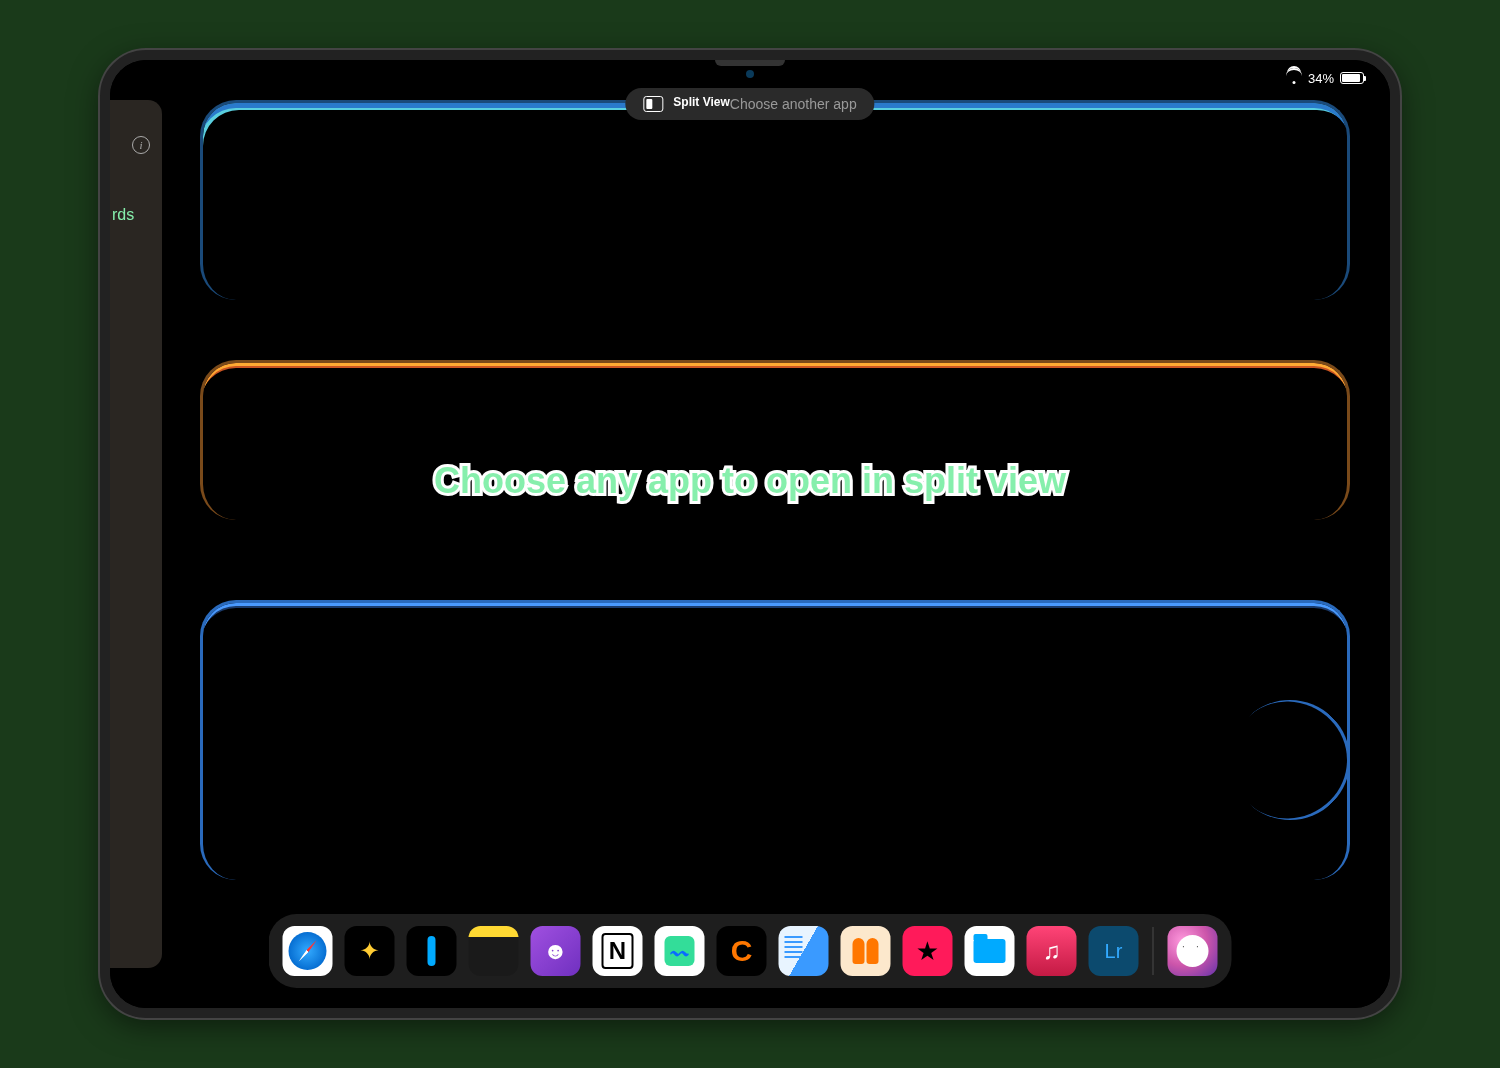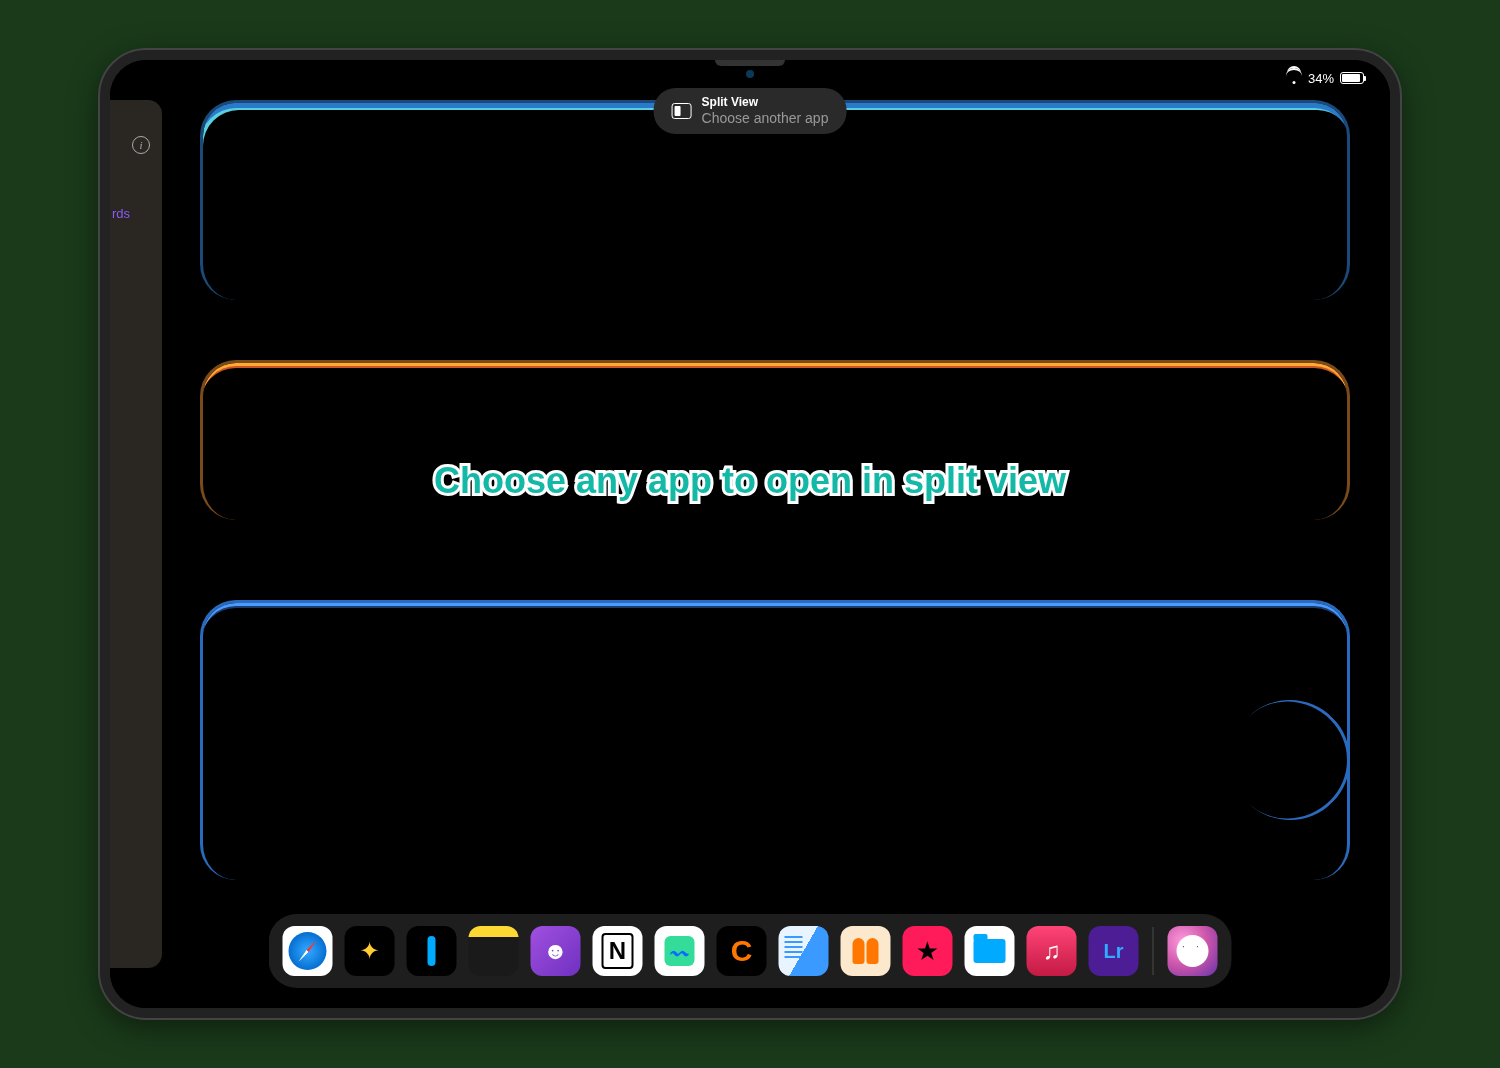--- a/index.html
+++ b/index.html
@@ -13,41 +13,41 @@
 .wallpaper{position:absolute;inset:0;background:#000}
 .band{position:absolute;left:90px;right:40px;height:70px;border-radius:36px;border-top:3px solid;border-left:3px solid;border-right:3px solid;border-bottom:none;background:transparent}
 .band1{top:40px;height:200px;border-color:#1a4a7a;box-shadow:inset 0 8px 0 -3px #2a7acc,inset 3px 10px 0 -3px #5acfdf}
 .band2{top:300px;height:160px;border-color:#7a4a1a;box-shadow:inset 0 4px 0 -1px #ffaa33,inset 0 8px 0 -3px #cc5522}
 .band3{top:540px;height:280px;border-color:#2a6abc;box-shadow:inset 0 4px 0 -1px #4a9aff,inset 0 8px 0 -3px #1a3a6a}
 .swirl{position:absolute;right:40px;top:640px;width:120px;height:120px;border-radius:50%;border:3px solid #2a6abc;border-left:none;border-bottom:none;transform:rotate(45deg)}
 
 
 .stowed-app{position:absolute;left:0;top:40px;bottom:40px;width:52px;background:#2a2622;border-radius:0 14px 14px 0;z-index:5}
 .stowed-icon{position:absolute;top:36px;left:22px;width:18px;height:18px;border:1.5px solid #aaa;border-radius:50%;display:flex;align-items:center;justify-content:center;color:#aaa;font-size:11px;font-style:italic;font-family:Georgia,serif}
-.stowed-text{position:absolute;top:106px;left:2px;color:#8b5cf6;font-size:13px}
+.stowed-text{position:absolute;top:106px;left:2px;color:#86efac;font-size:16px}
 
 
 .status-bar{position:absolute;top:10px;right:26px;display:flex;align-items:center;gap:6px;color:#fff;font-size:13px;font-weight:500;z-index:20}
 .wifi-icon{width:16px;height:16px;position:relative}
 .wifi-icon::before{content:"";position:absolute;bottom:2px;left:50%;transform:translateX(-50%);width:3px;height:3px;background:#fff;border-radius:50%}
 .wifi-icon::after{content:"";position:absolute;bottom:0;left:0;width:16px;height:16px;border:2px solid #fff;border-bottom:none;border-left:none;border-right:none;border-radius:10px 10px 0 0;box-shadow:0 -3px 0 -1px #fff}
 .battery-icon{width:24px;height:12px;border:1px solid #fff;border-radius:3px;position:relative}
 .battery-icon::after{content:"";position:absolute;right:-3px;top:3px;width:2px;height:5px;background:#fff;border-radius:0 1px 1px 0}
 .battery-fill{position:absolute;left:1px;top:1px;bottom:1px;width:80%;background:#fff;border-radius:1px}
 
 
 .split-view-pill{position:absolute;top:28px;left:50%;transform:translateX(-50%);background:#2a2a2a;border-radius:22px;padding:8px 18px;display:flex;align-items:center;gap:10px;z-index:20}
 .sv-icon{width:20px;height:16px;border:1.5px solid #fff;border-radius:3px;position:relative}
 .sv-icon::after{content:"";position:absolute;left:2px;top:2px;bottom:2px;width:6px;background:#fff;border-radius:1px}
-.sv-text{display:flex;flex-direction:column;line-height:1.15}
+.sv-text{display:flex;line-height:1.15}
 .sv-title{color:#fff;font-size:12px;font-weight:600}
 .sv-sub{color:#999;font-size:14px}
 
 
-.annotation{position:absolute;top:400px;left:50%;transform:translateX(-50%);font-size:36px;font-weight:800;color:#14b8a6;-webkit-text-stroke:6px #fff;paint-order:stroke fill;white-space:nowrap;z-index:15}
+.annotation{position:absolute;top:400px;left:50%;transform:translateX(-50%);font-size:36px;font-weight:800;color:#86efac;-webkit-text-stroke:6px #fff;paint-order:stroke fill;white-space:nowrap;z-index:15}
 
 
 .dock{position:absolute;bottom:20px;left:50%;transform:translateX(-50%);background:rgba(40,40,40,.75);backdrop-filter:blur(20px);border-radius:28px;padding:12px 14px;display:flex;align-items:center;gap:12px;z-index:20}
 .dock-sep{width:1px;height:48px;background:rgba(255,255,255,.2);margin:0 2px}
 .app{width:50px;height:50px;border-radius:12px;display:flex;align-items:center;justify-content:center;font-size:24px;position:relative;cursor:pointer}
 .app-safari{background:#fff}
 .safari-inner{width:38px;height:38px;border-radius:50%;background:radial-gradient(circle,#3af 0%,#06c 80%);position:relative}
 .safari-inner::after{content:"";position:absolute;left:50%;top:50%;width:3px;height:28px;background:linear-gradient(#f33 50%,#fff 50%);transform:translate(-50%,-50%) rotate(40deg);clip-path:polygon(50% 0,100% 50%,50% 100%,0 50%)}
 .app-butterfly{background:#000;color:#fc3}
 .app-blue-bar{background:#000}
@@ -64,21 +64,21 @@
 .app-goodnotes{background:linear-gradient(120deg,#e8f4ff 50%,#3a9aff 50%);position:relative;overflow:hidden}
 .gn-lines{position:absolute;left:6px;top:10px;width:18px;height:2px;background:#3a9aff;box-shadow:0 5px 0 #3a9aff,0 10px 0 #3a9aff,0 15px 0 #3a9aff,0 20px 0 #3a9aff}
 .app-books{background:#fce8cc}
 .books-inner{display:flex;gap:2px}
 .books-inner span{width:12px;height:26px;background:#f70;border-radius:6px 6px 3px 3px}
 .app-pink-star{background:#ff1a5a;color:#000;font-size:26px}
 .app-files{background:#fff}
 .folder{width:32px;height:24px;background:#0af;border-radius:3px;position:relative}
 .folder::before{content:"";position:absolute;top:-5px;left:0;width:14px;height:6px;background:#0af;border-radius:2px 2px 0 0}
 .app-music{background:linear-gradient(#ff4477,#c41a44);color:#fff}
-.app-lr{background:#4c1d95;color:#3af;font-weight:700;font-size:20px}
+.app-lr{background:#0c4a6e;color:#3af;font-weight:400;font-size:20px}
 .app-avatar{background:radial-gradient(circle at 30% 30%,#ff99dd,#cc55aa,#6633aa)}
 .avatar-face{width:32px;height:32px;background:#fff;border-radius:50%;position:relative}
 .avatar-face::before{content:"· ·";position:absolute;top:6px;width:100%;text-align:center;color:#555;font-size:10px;letter-spacing:4px}
 </style>
 </head>
 <body>
 
 <div class="device-frame">
   <div class="notch"></div>
   <div class="camera"></div>

